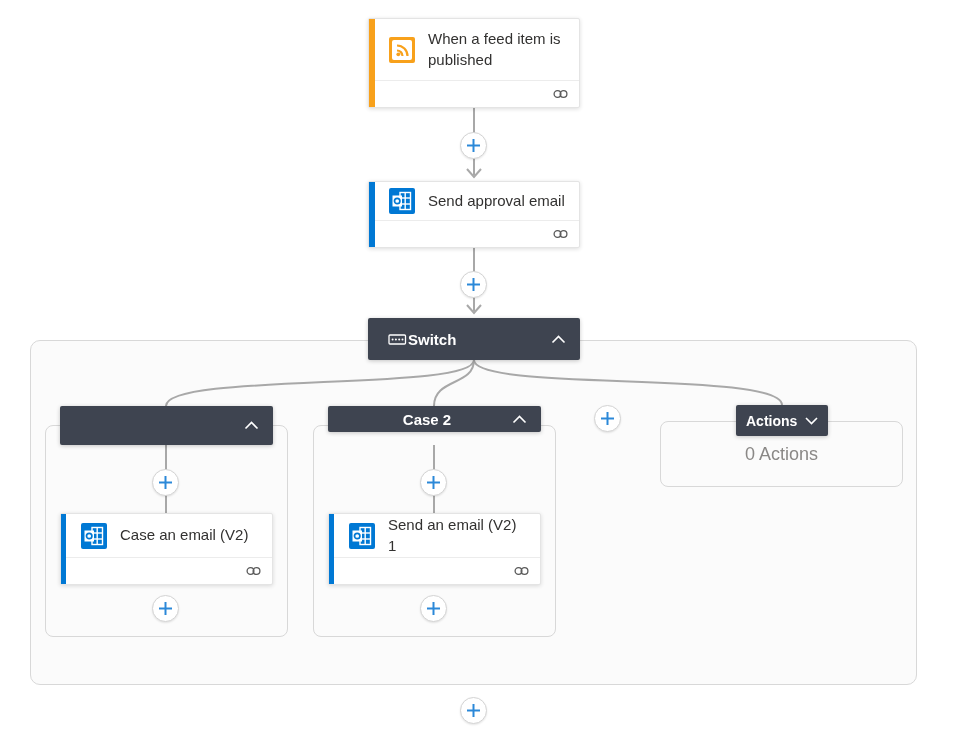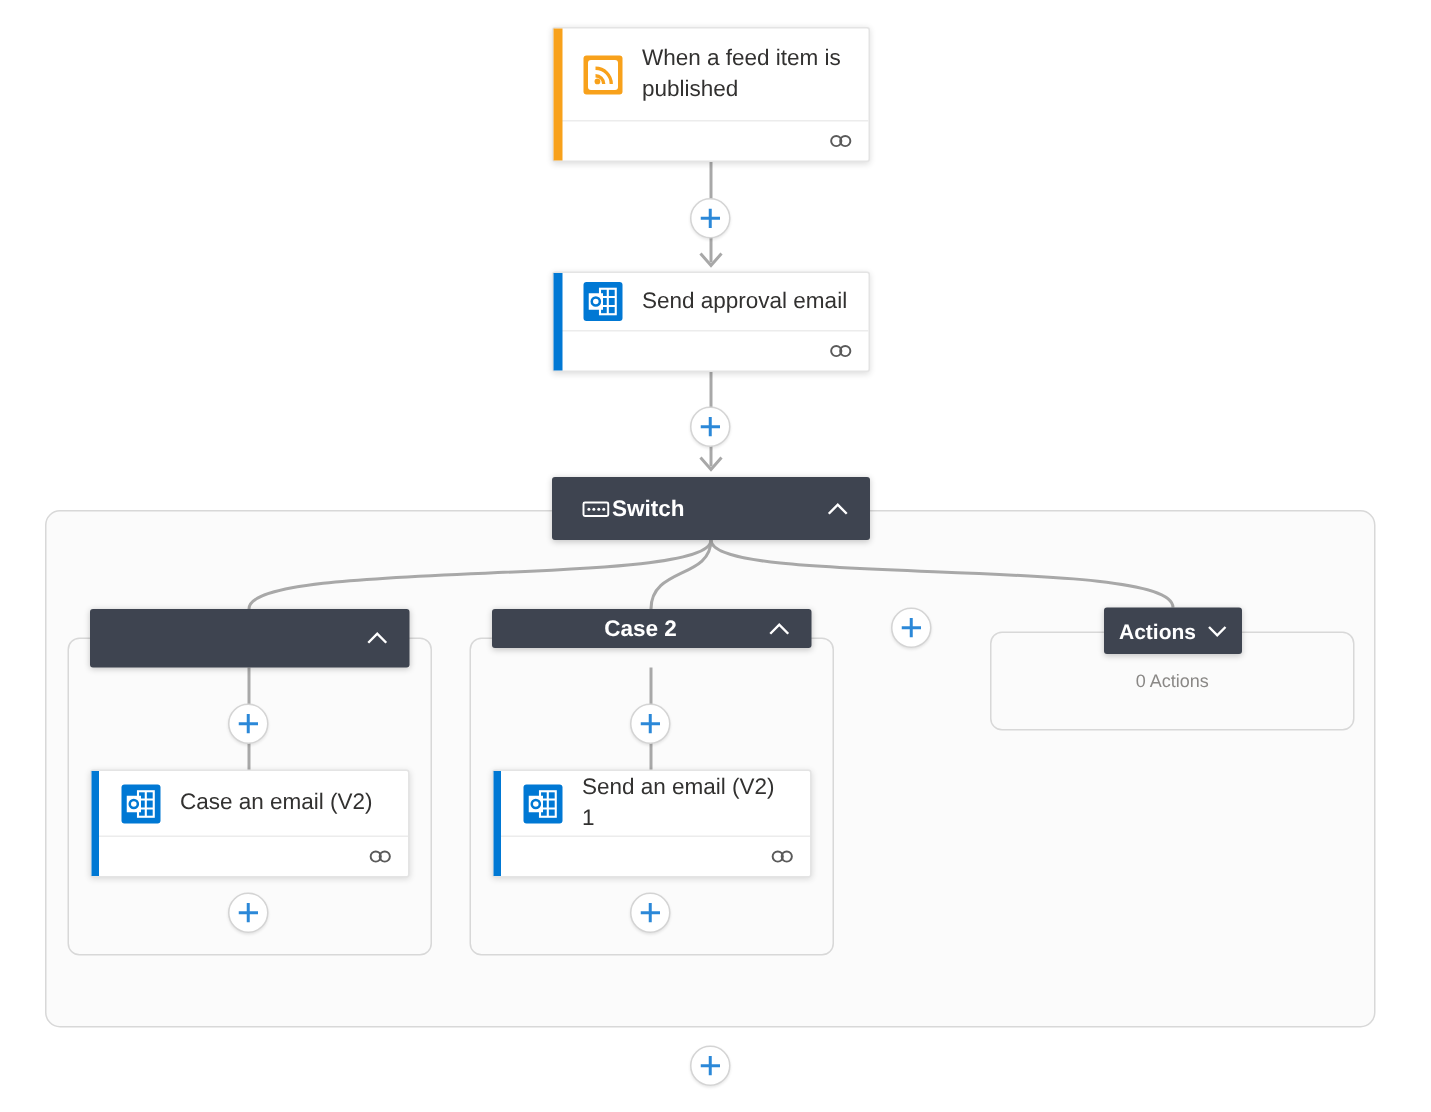--- a/index.html
+++ b/index.html
@@ -54,21 +54,21 @@
   .dhead.case .lbl{flex:1;text-align:center;}
   .dhead.default{padding:0 10px;}
   .dhead.default .lbl{font-size:14px;}
   .dhead.default .chev{margin-left:8px;}
 
   
   .plus{position:absolute;width:27px;height:27px;border-radius:50%;background:#fff;border:1px solid #d4d4d4;
         box-shadow:0 1px 2px rgba(0,0,0,.10);display:flex;align-items:center;justify-content:center;cursor:pointer;}
   .plus svg{display:block;}
 
-  .zero-actions{position:absolute;font-size:12px;color:var(--muted-text);text-align:center;}
+  .zero-actions{position:absolute;font-size:18px;color:var(--muted-text);text-align:center;}
 </style>
 </head>
 <body>
 
 <div class="canvas">
 
   <div class="scope" style="left:30px;top:340px;width:887px;height:345px;"></div>
 
   <div class="scope inner" style="left:45px;top:425px;width:243px;height:212px;"></div>
 

